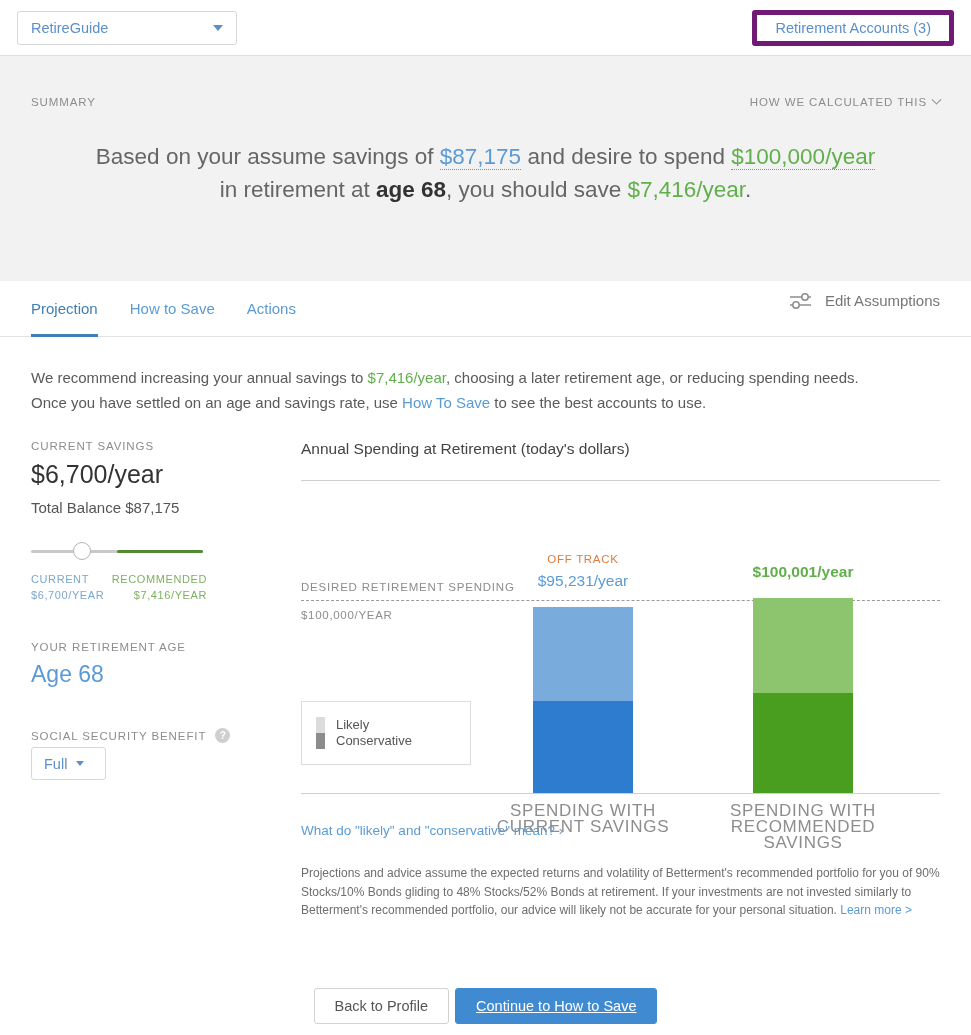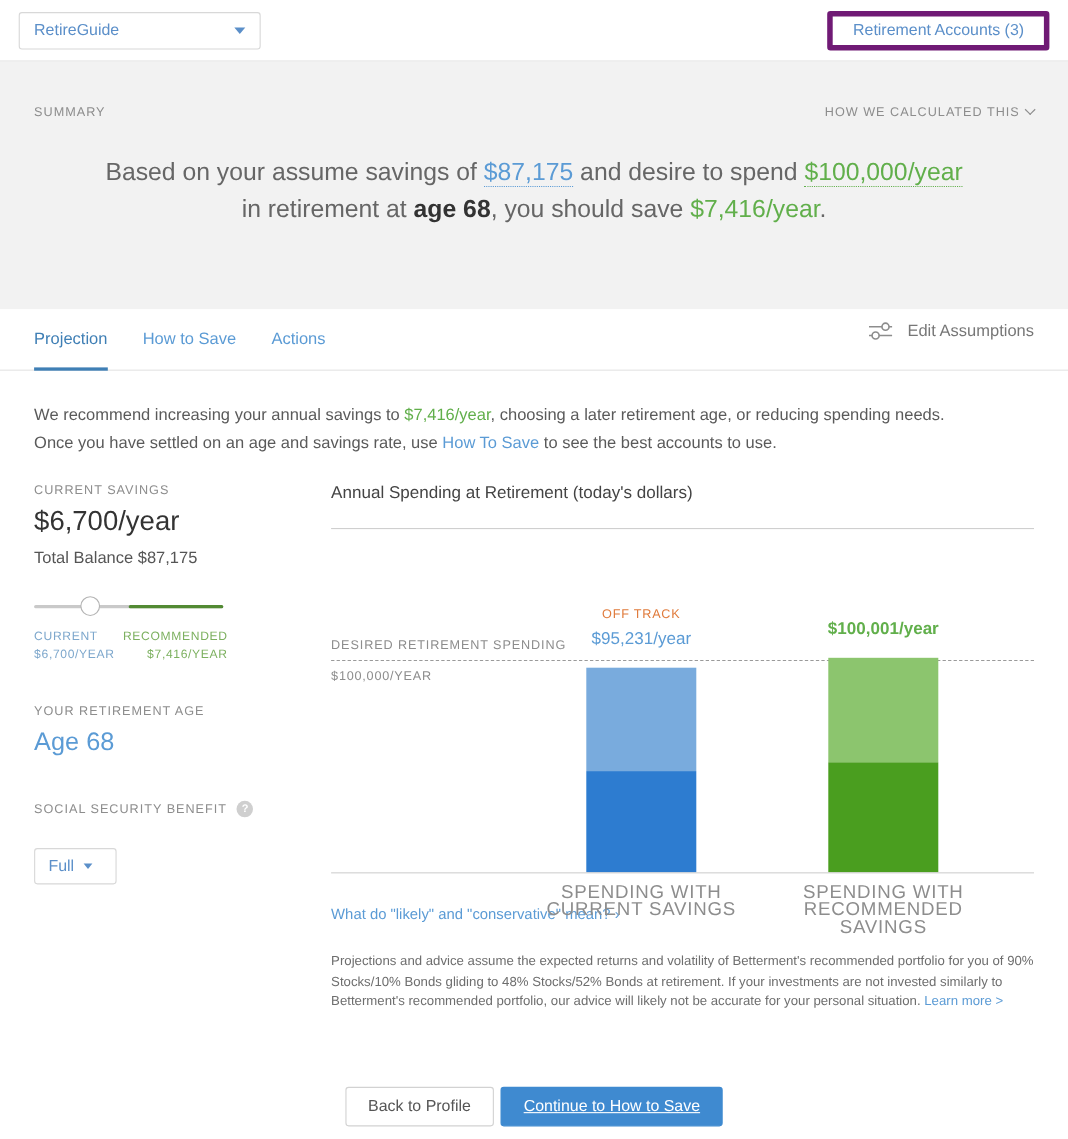--- a/index.html
+++ b/index.html
@@ -169,21 +169,21 @@
 
   .age-val { font-size: 23px; color: #5b9bd5; margin-top: 8px; }
   .ssb-row { display: flex; align-items: center; gap: 9px; margin-top: 40px; }
   .help-icon {
     width: 15px; height: 15px; border-radius: 50%;
     background: #cfcfcf; color: #fff; font-size: 10px;
     display: flex; align-items: center; justify-content: center;
     cursor: pointer; font-weight: 700;
   }
   .full-select {
-    margin-top: 28px; width: 75px; height: 33px;
+    margin-top: 4px; width: 75px; height: 33px;
     border: 1px solid #d8d8d8; border-radius: 3px;
     display: flex; align-items: center; gap: 9px;
     padding: 0 12px; cursor: pointer; background: #fff;
   }
   .full-select .lbl { font-size: 14.5px; color: #5b8fc9; }
   .caret-sm {
     width: 0; height: 0;
     border-left: 4.5px solid transparent;
     border-right: 4.5px solid transparent;
     border-top: 5.5px solid #5b8fc9;
@@ -383,20 +383,30 @@
       <div class="bar bar-blue" style="top:126px">
         <div class="seg" style="height:94px;background:#79abdd"></div>
         <div class="seg" style="height:92px;background:#2d7cd0"></div>
       </div>
 
       <div class="bar bar-green" style="top:117px">
         <div class="seg" style="height:95px;background:#8cc56e"></div>
         <div class="seg" style="height:100px;background:#4a9e1f"></div>
       </div>
 
+      <div class="legend-box">
+        <div class="legend-swatch">
+          <div class="top"></div>
+          <div class="bot"></div>
+        </div>
+        <div>
+          <div class="legend-text">Likely</div>
+          <div class="legend-text">Conservative</div>
+        </div>
+      </div>
 
       <div class="baseline"></div>
 
       <div class="bar-caption cap-blue">
         <div>SPENDING WITH</div>
         <div>CURRENT SAVINGS</div>
       </div>
       <div class="bar-caption cap-green">
         <div>SPENDING WITH</div>
         <div>RECOMMENDED SAVINGS</div>

